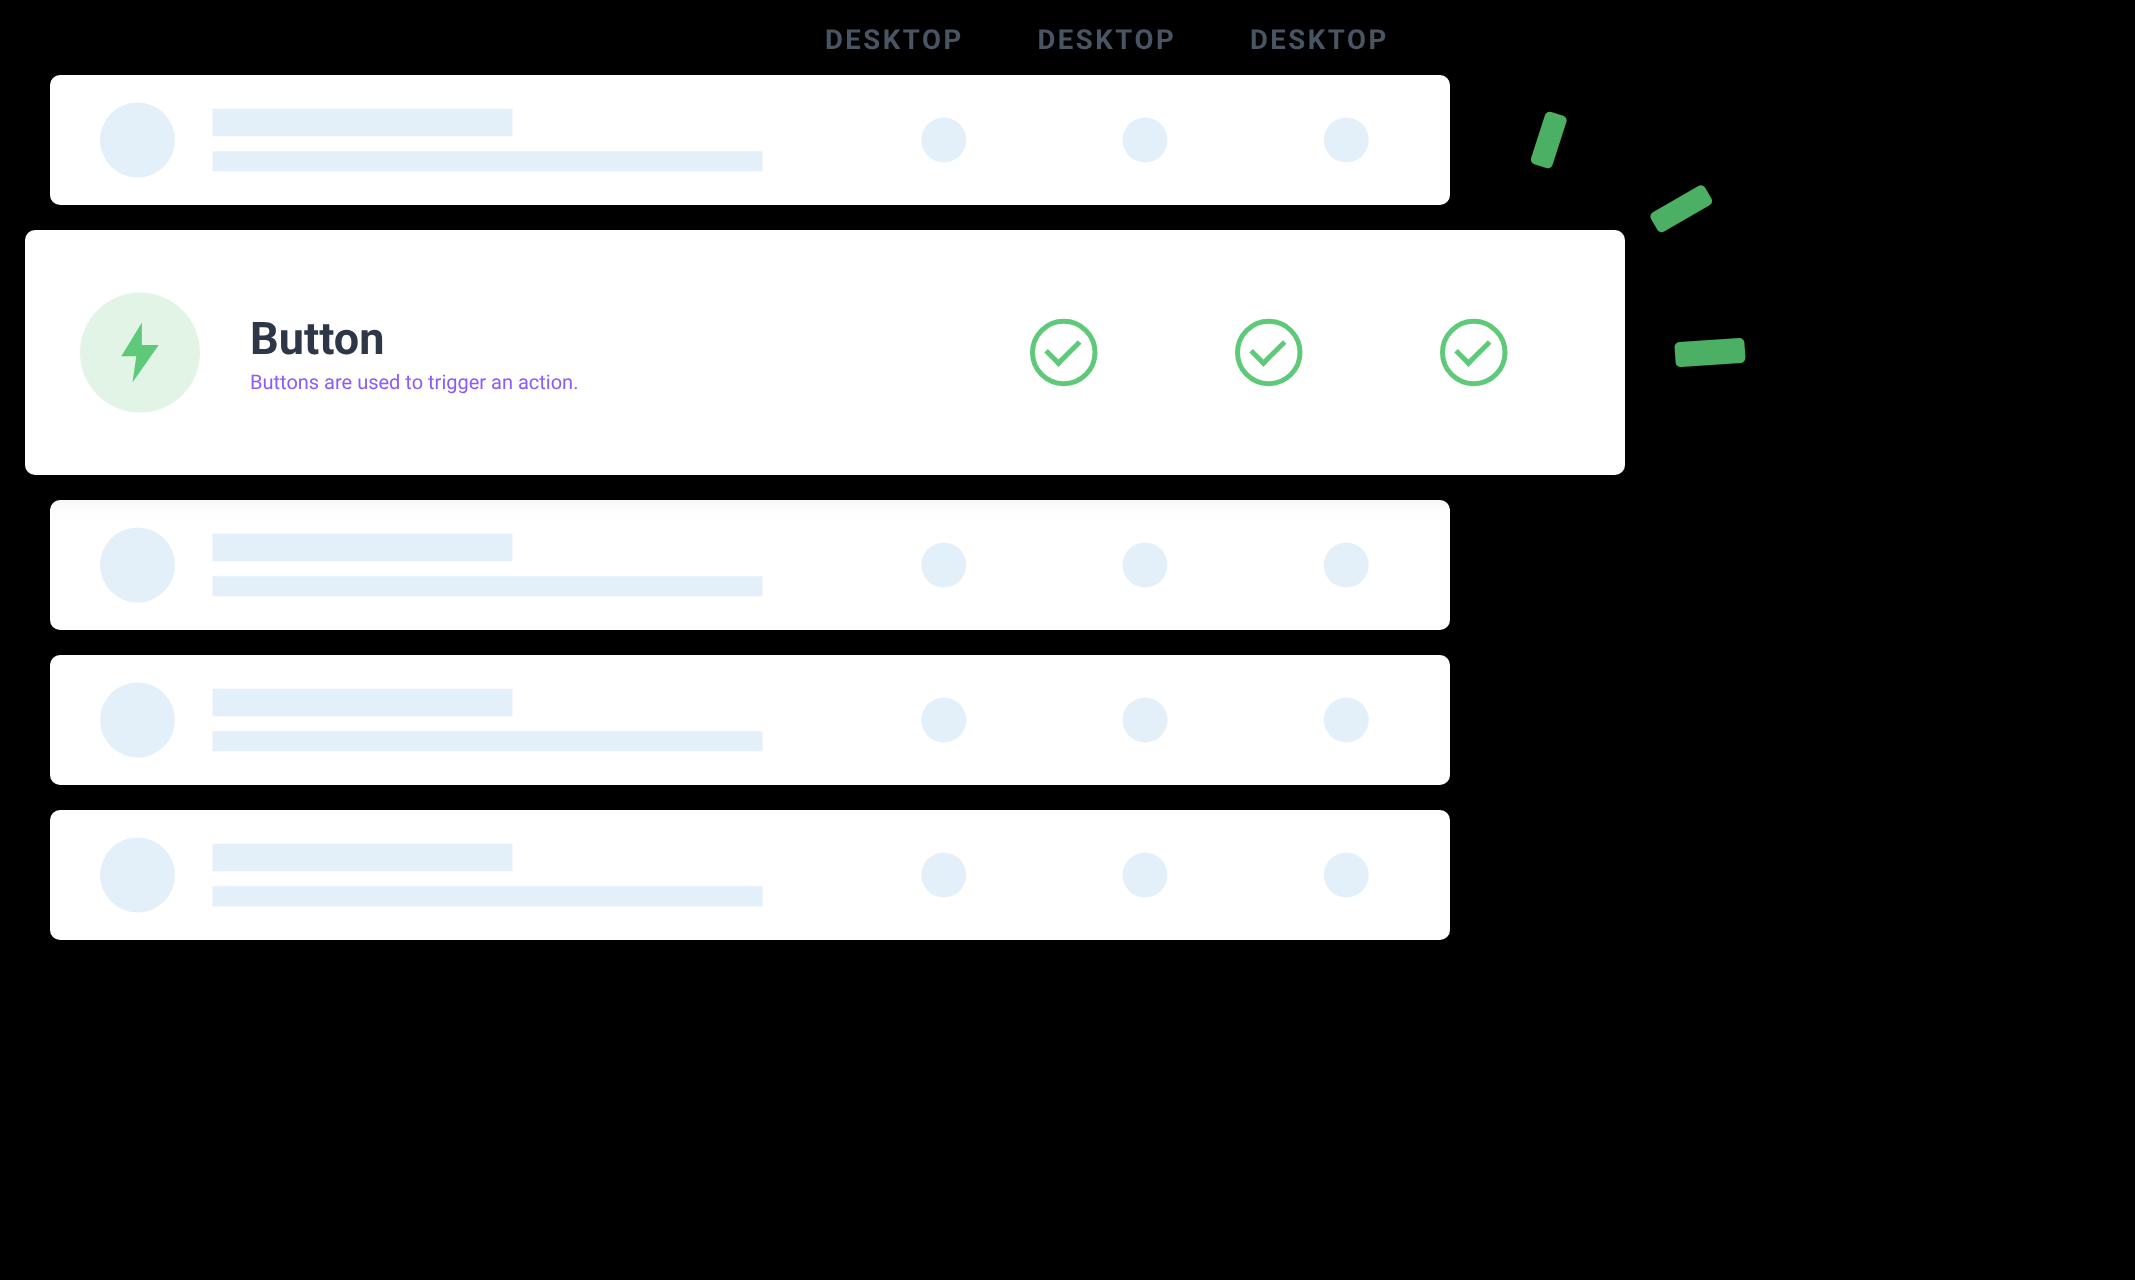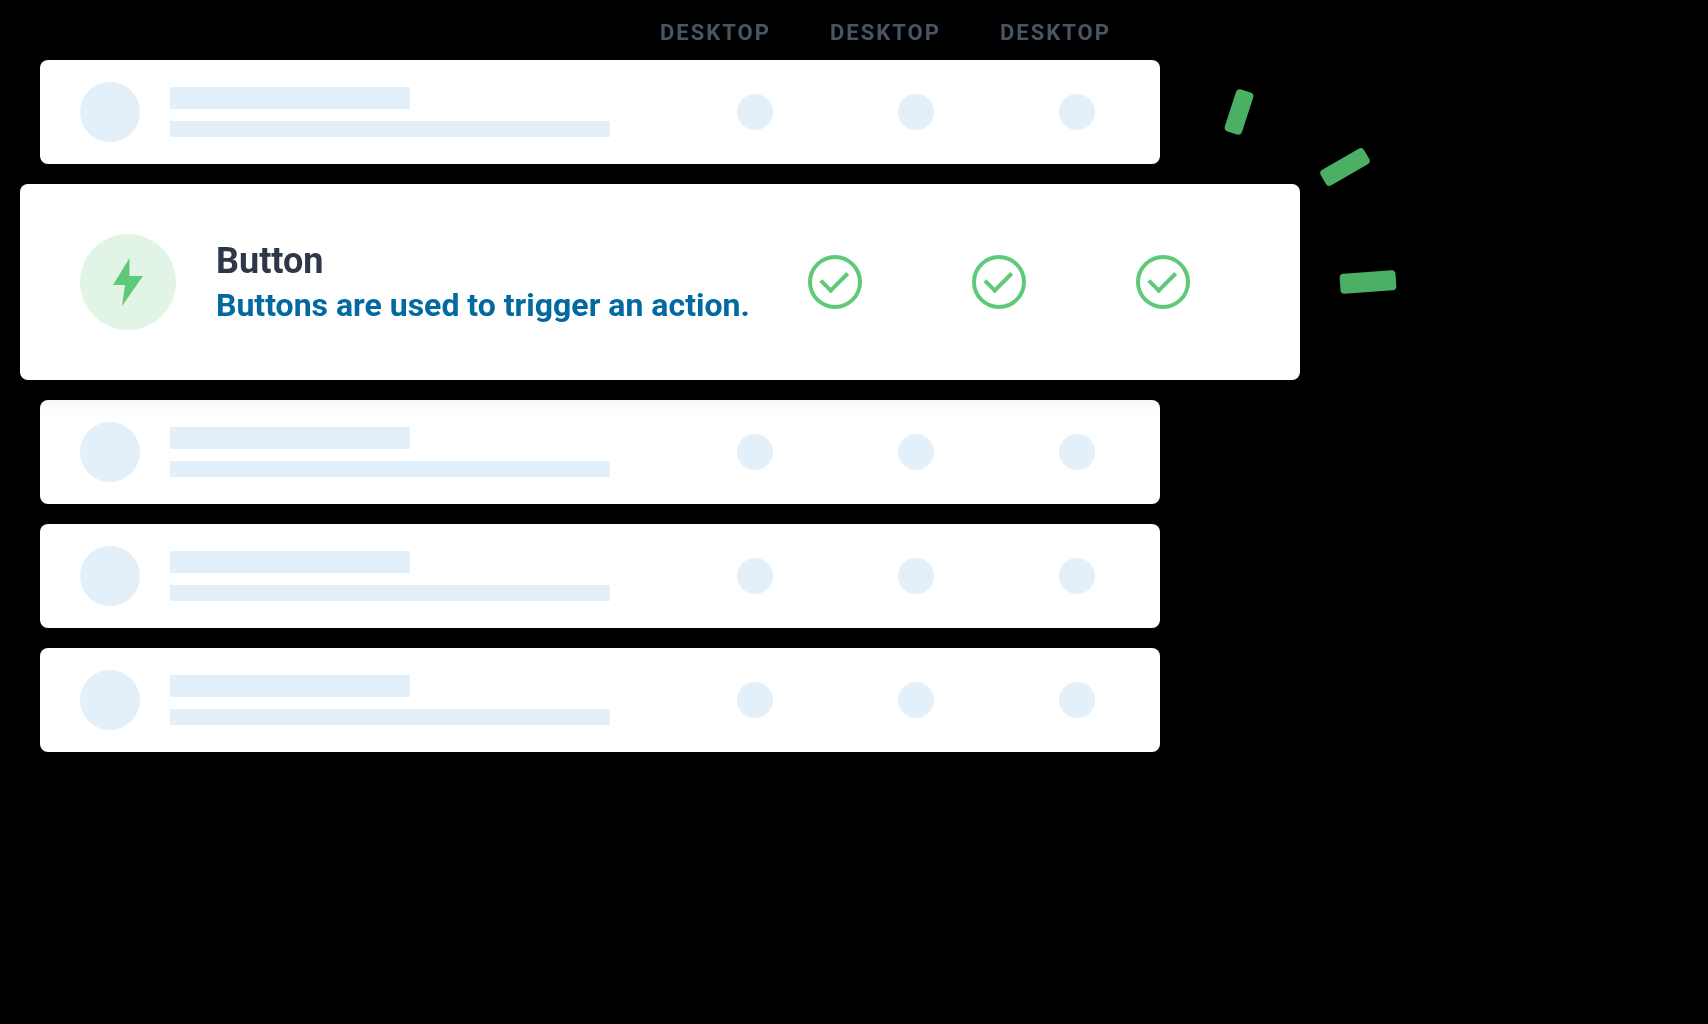--- a/index.html
+++ b/index.html
@@ -39,21 +39,21 @@
       border-radius: 8px;
       padding: 22px 40px;
       margin-bottom: 20px;
       display: flex;
       align-items: center;
       box-shadow: 0 1px 3px rgba(0,0,0,0.1);
       position: relative;
     }
     .card.highlighted {
       width: 1280px;
-      padding: 50px 60px;
+      padding: 50px 44px;
       box-shadow: 0 8px 30px rgba(0,0,0,0.15);
       z-index: 10;
       margin-left: -20px;
     }
     .card-icon {
       width: 60px;
       height: 60px;
       border-radius: 50%;
       background: #e3f0fa;
       flex-shrink: 0;
@@ -86,23 +86,22 @@
       height: 16px;
       background: #e3f0fa;
     }
     .card-title {
       font-size: 36px;
       font-weight: 700;
       color: #2d3748;
       margin-bottom: 4px;
     }
     .card-desc {
-      font-size: 32px;
-      color: #0369a1;
-      font-weight: bold;
+      font-size: 16px;
+      color: #8b5cf6;
     }
     .status-dots {
       display: flex;
       gap: 125px;
       padding-right: 25px;
     }
     .card.highlighted .status-dots {
       gap: 110px;
       padding-right: 50px;
     }

